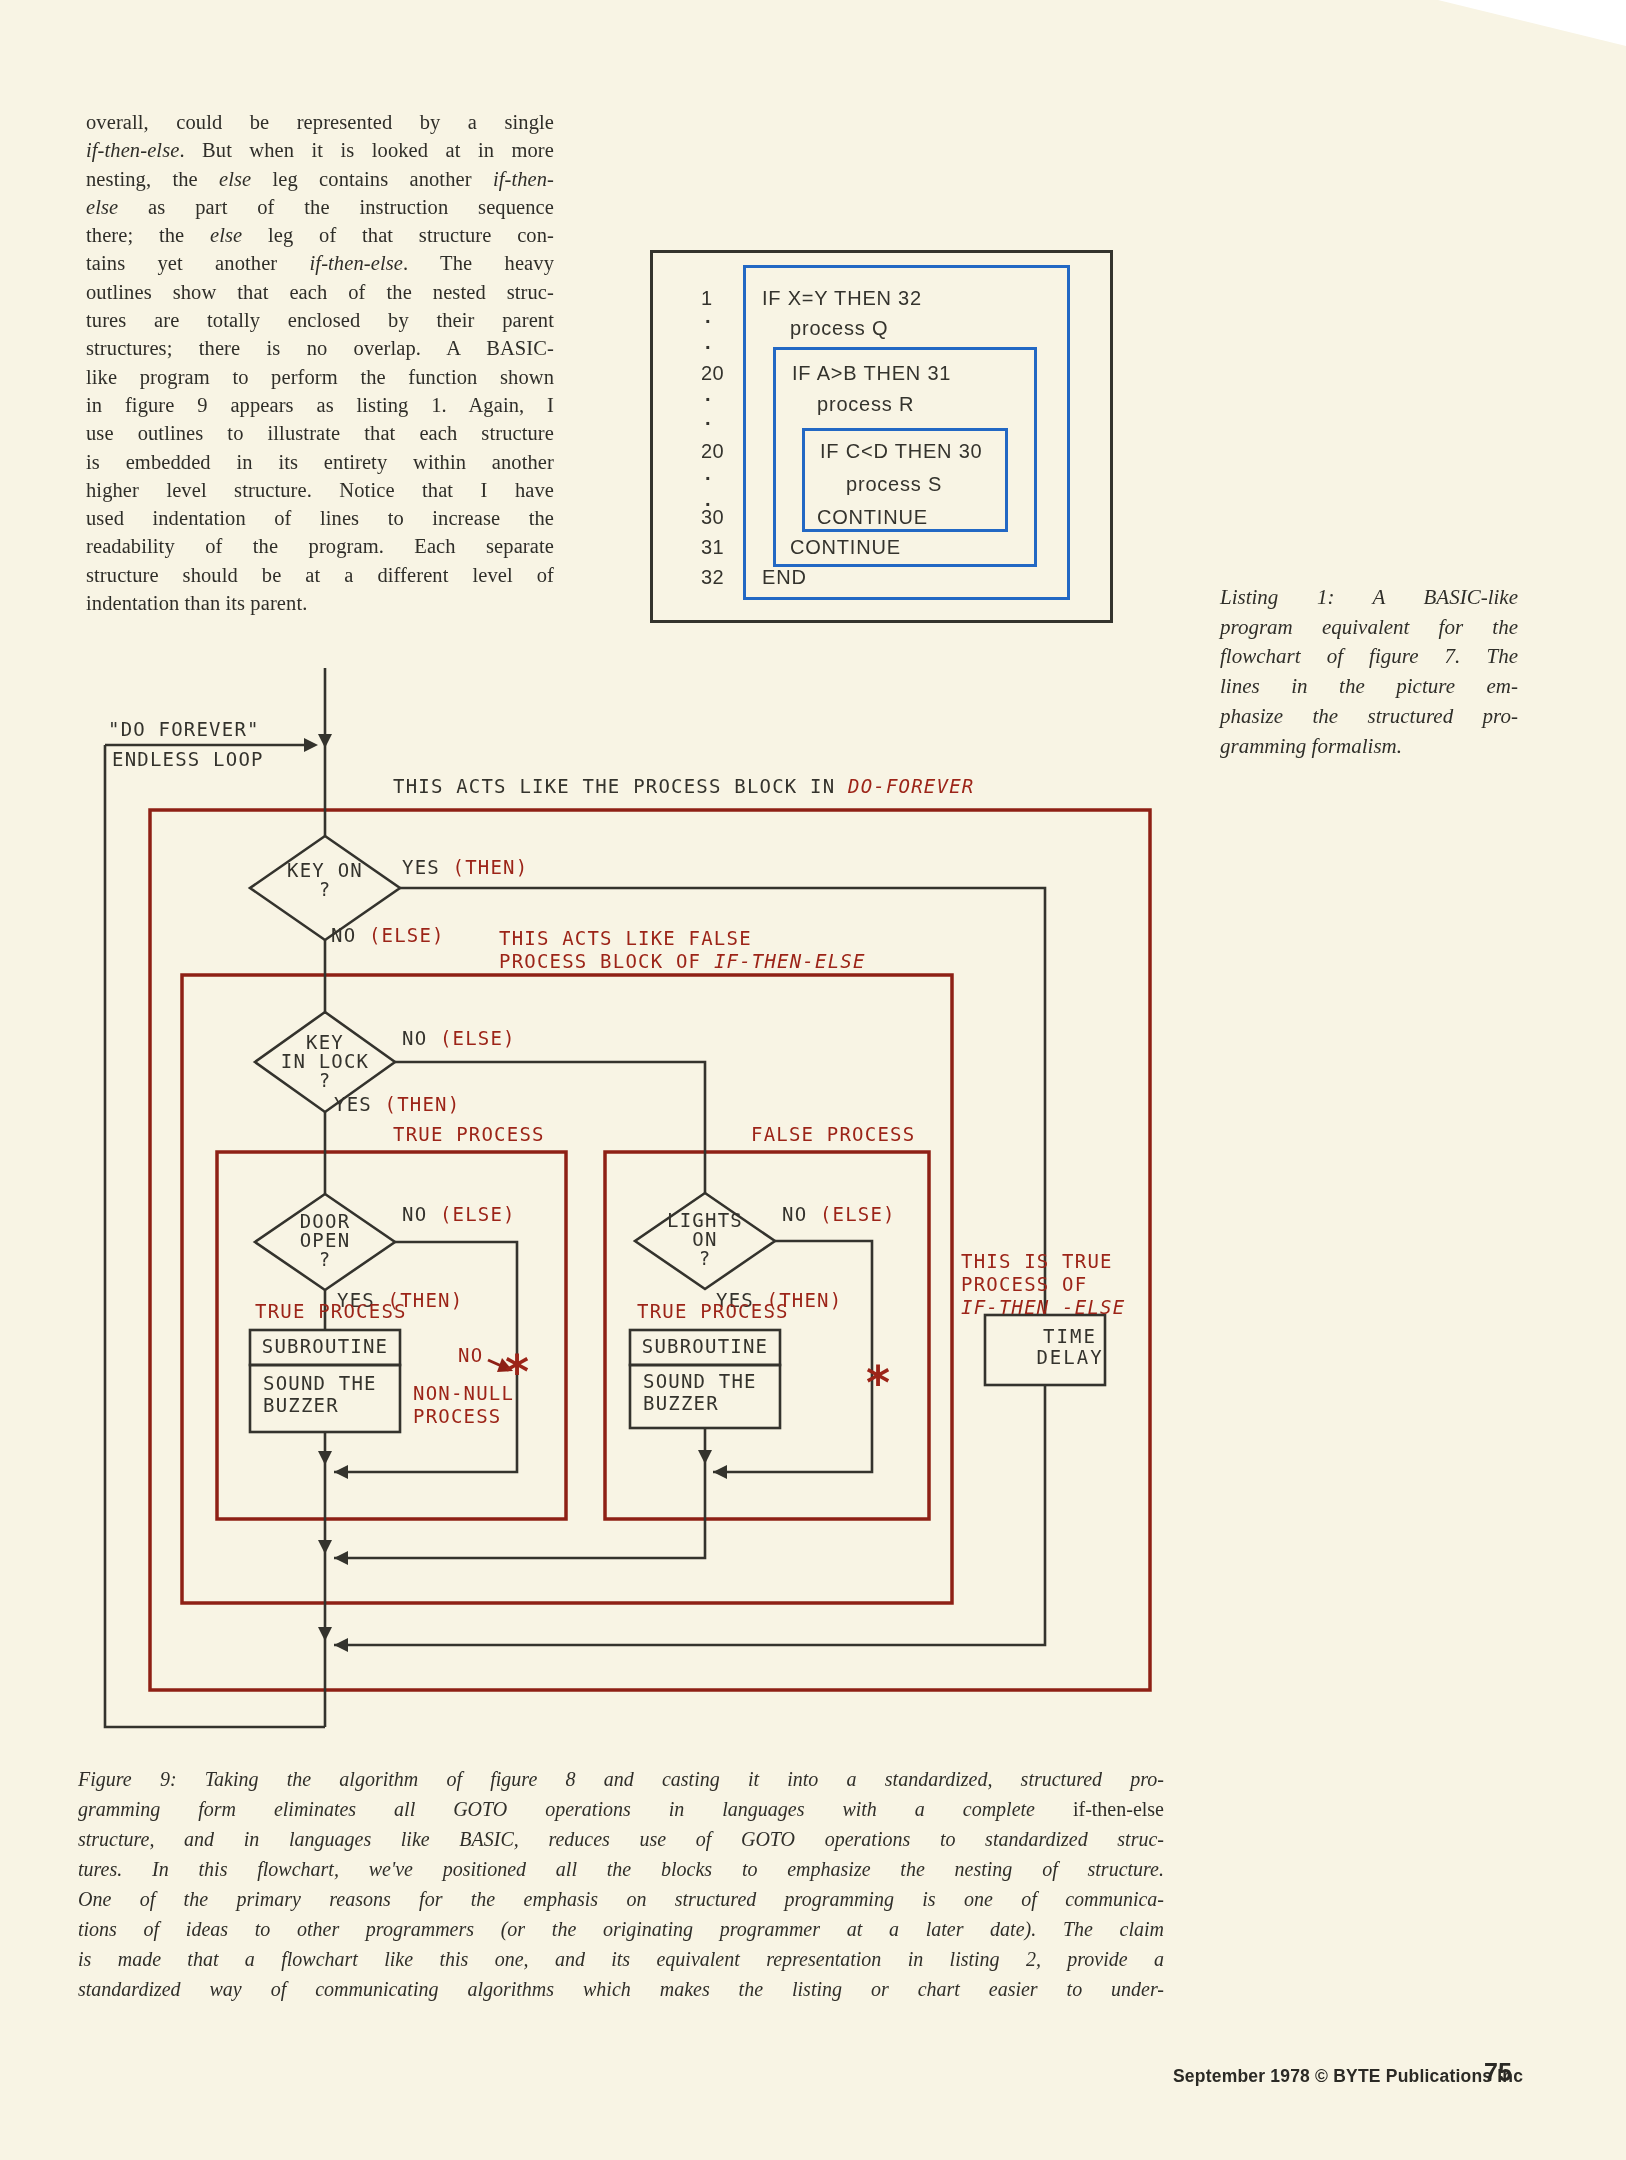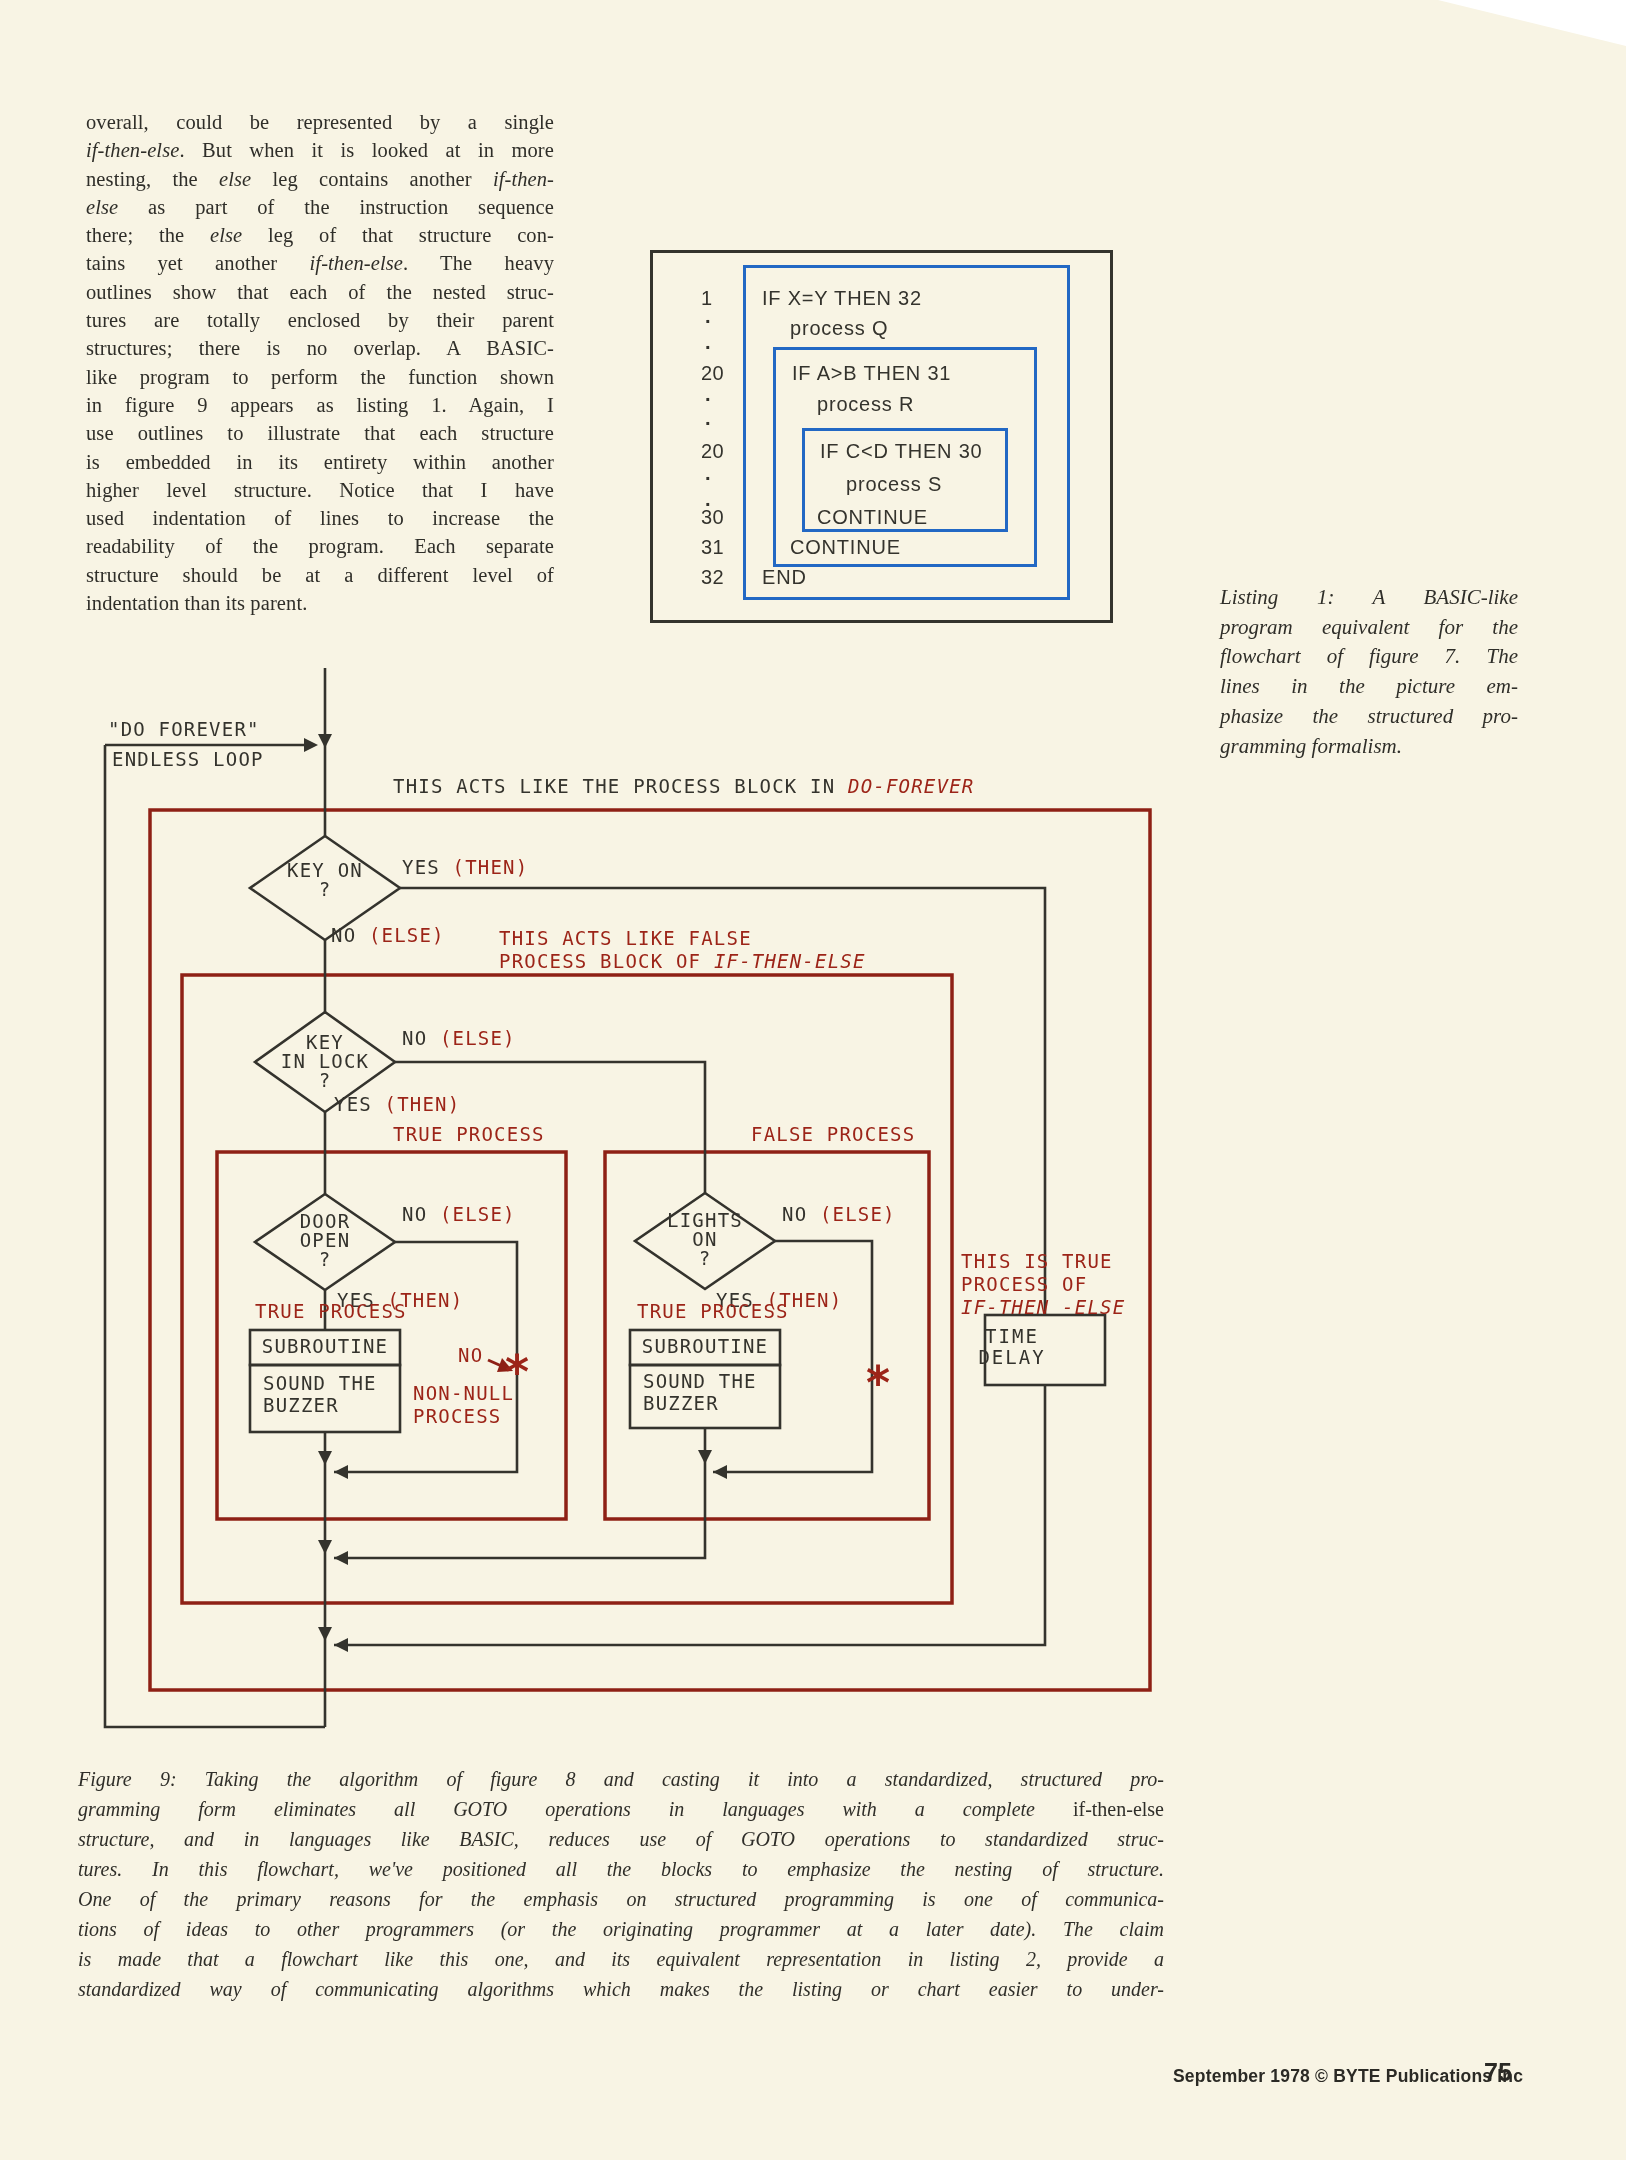--- a/index.html
+++ b/index.html
@@ -185,21 +185,21 @@
 <div class="fc-label fc-red" style="left:413px;top:1382px;line-height:23px"><div class="rl"><span>NON-NULL</span></div><div class="rl"><span>PROCESS</span></div></div>
 <div class="asterisk" style="left:505px;top:1349px">*</div>
 <div class="fc-label fc-center" style="left:638px;top:1211px;width:134px"><div class="rl"><span>LIGHTS</span></div><div class="rl"><span>ON</span></div><div class="rl"><span>?</span></div></div>
 <div class="fc-label" style="left:782px;top:1204px"><span>NO </span><span class="seg-red">(ELSE)</span></div>
 <div class="fc-label" style="left:716px;top:1290px"><span>YES </span><span class="seg-red">(THEN)</span></div>
 <div class="fc-label fc-red" style="left:637px;top:1301px"><span>TRUE PROCESS</span></div>
 <div class="fc-label fc-center" style="left:630px;top:1337px;width:150px"><span>SUBROUTINE</span></div>
 <div class="fc-label" style="left:643px;top:1370px;line-height:22px"><div class="rl"><span>SOUND THE</span></div><div class="rl"><span>BUZZER</span></div></div>
 <div class="asterisk" style="left:866px;top:1360px">*</div>
 <div class="fc-label" style="left:961px;top:1250px;line-height:23px"><div class="rl"><span class="seg-red">THIS IS TRUE</span></div><div class="rl"><span class="seg-red">PROCESS OF</span></div><div class="rl"><span class="seg-red" style="font-style: italic;">IF-THEN</span><span class="seg-red" style="font-style: italic;"> -ELSE</span></div></div>
-<div class="fc-label fc-center" style="left:962px;top:1326px;width:100px;line-height:21px;letter-spacing:2px"><div class="rl"><span>TIME</span></div><div class="rl"><span>DELAY</span></div></div>
+<div class="fc-label fc-center" style="left:1020px;top:1326px;width:100px;line-height:21px;letter-spacing:2px"><div class="rl"><span>TIME</span></div><div class="rl"><span>DELAY</span></div></div>
 
 <div class="abs figure-caption justify">
     <div class="rl jline"><span>Figure 9: Taking the algorithm of figure 8 and casting it into a standardized, structured pro-</span></div>
     <div class="rl jline"><span>gramming form eliminates all GOTO operations in languages with a complete </span><span style="font-style: normal;">if-then-else</span></div>
     <div class="rl jline"><span>structure, and in languages like BASIC, reduces use of GOTO operations to standardized struc-</span></div>
     <div class="rl jline"><span>tures. In this flowchart, we've positioned all the blocks to emphasize the nesting of structure.</span></div>
     <div class="rl jline"><span>One of the primary reasons for the emphasis on structured programming is one of communica-</span></div>
     <div class="rl jline"><span>tions of ideas to other programmers (or the originating programmer at a later date). The claim</span></div>
     <div class="rl jline"><span>is made that a flowchart like this one, and its equivalent representation in listing 2, provide a</span></div>
     <div class="rl jline"><span>standardized way of communicating algorithms which makes the listing or chart easier to under-</span></div>

